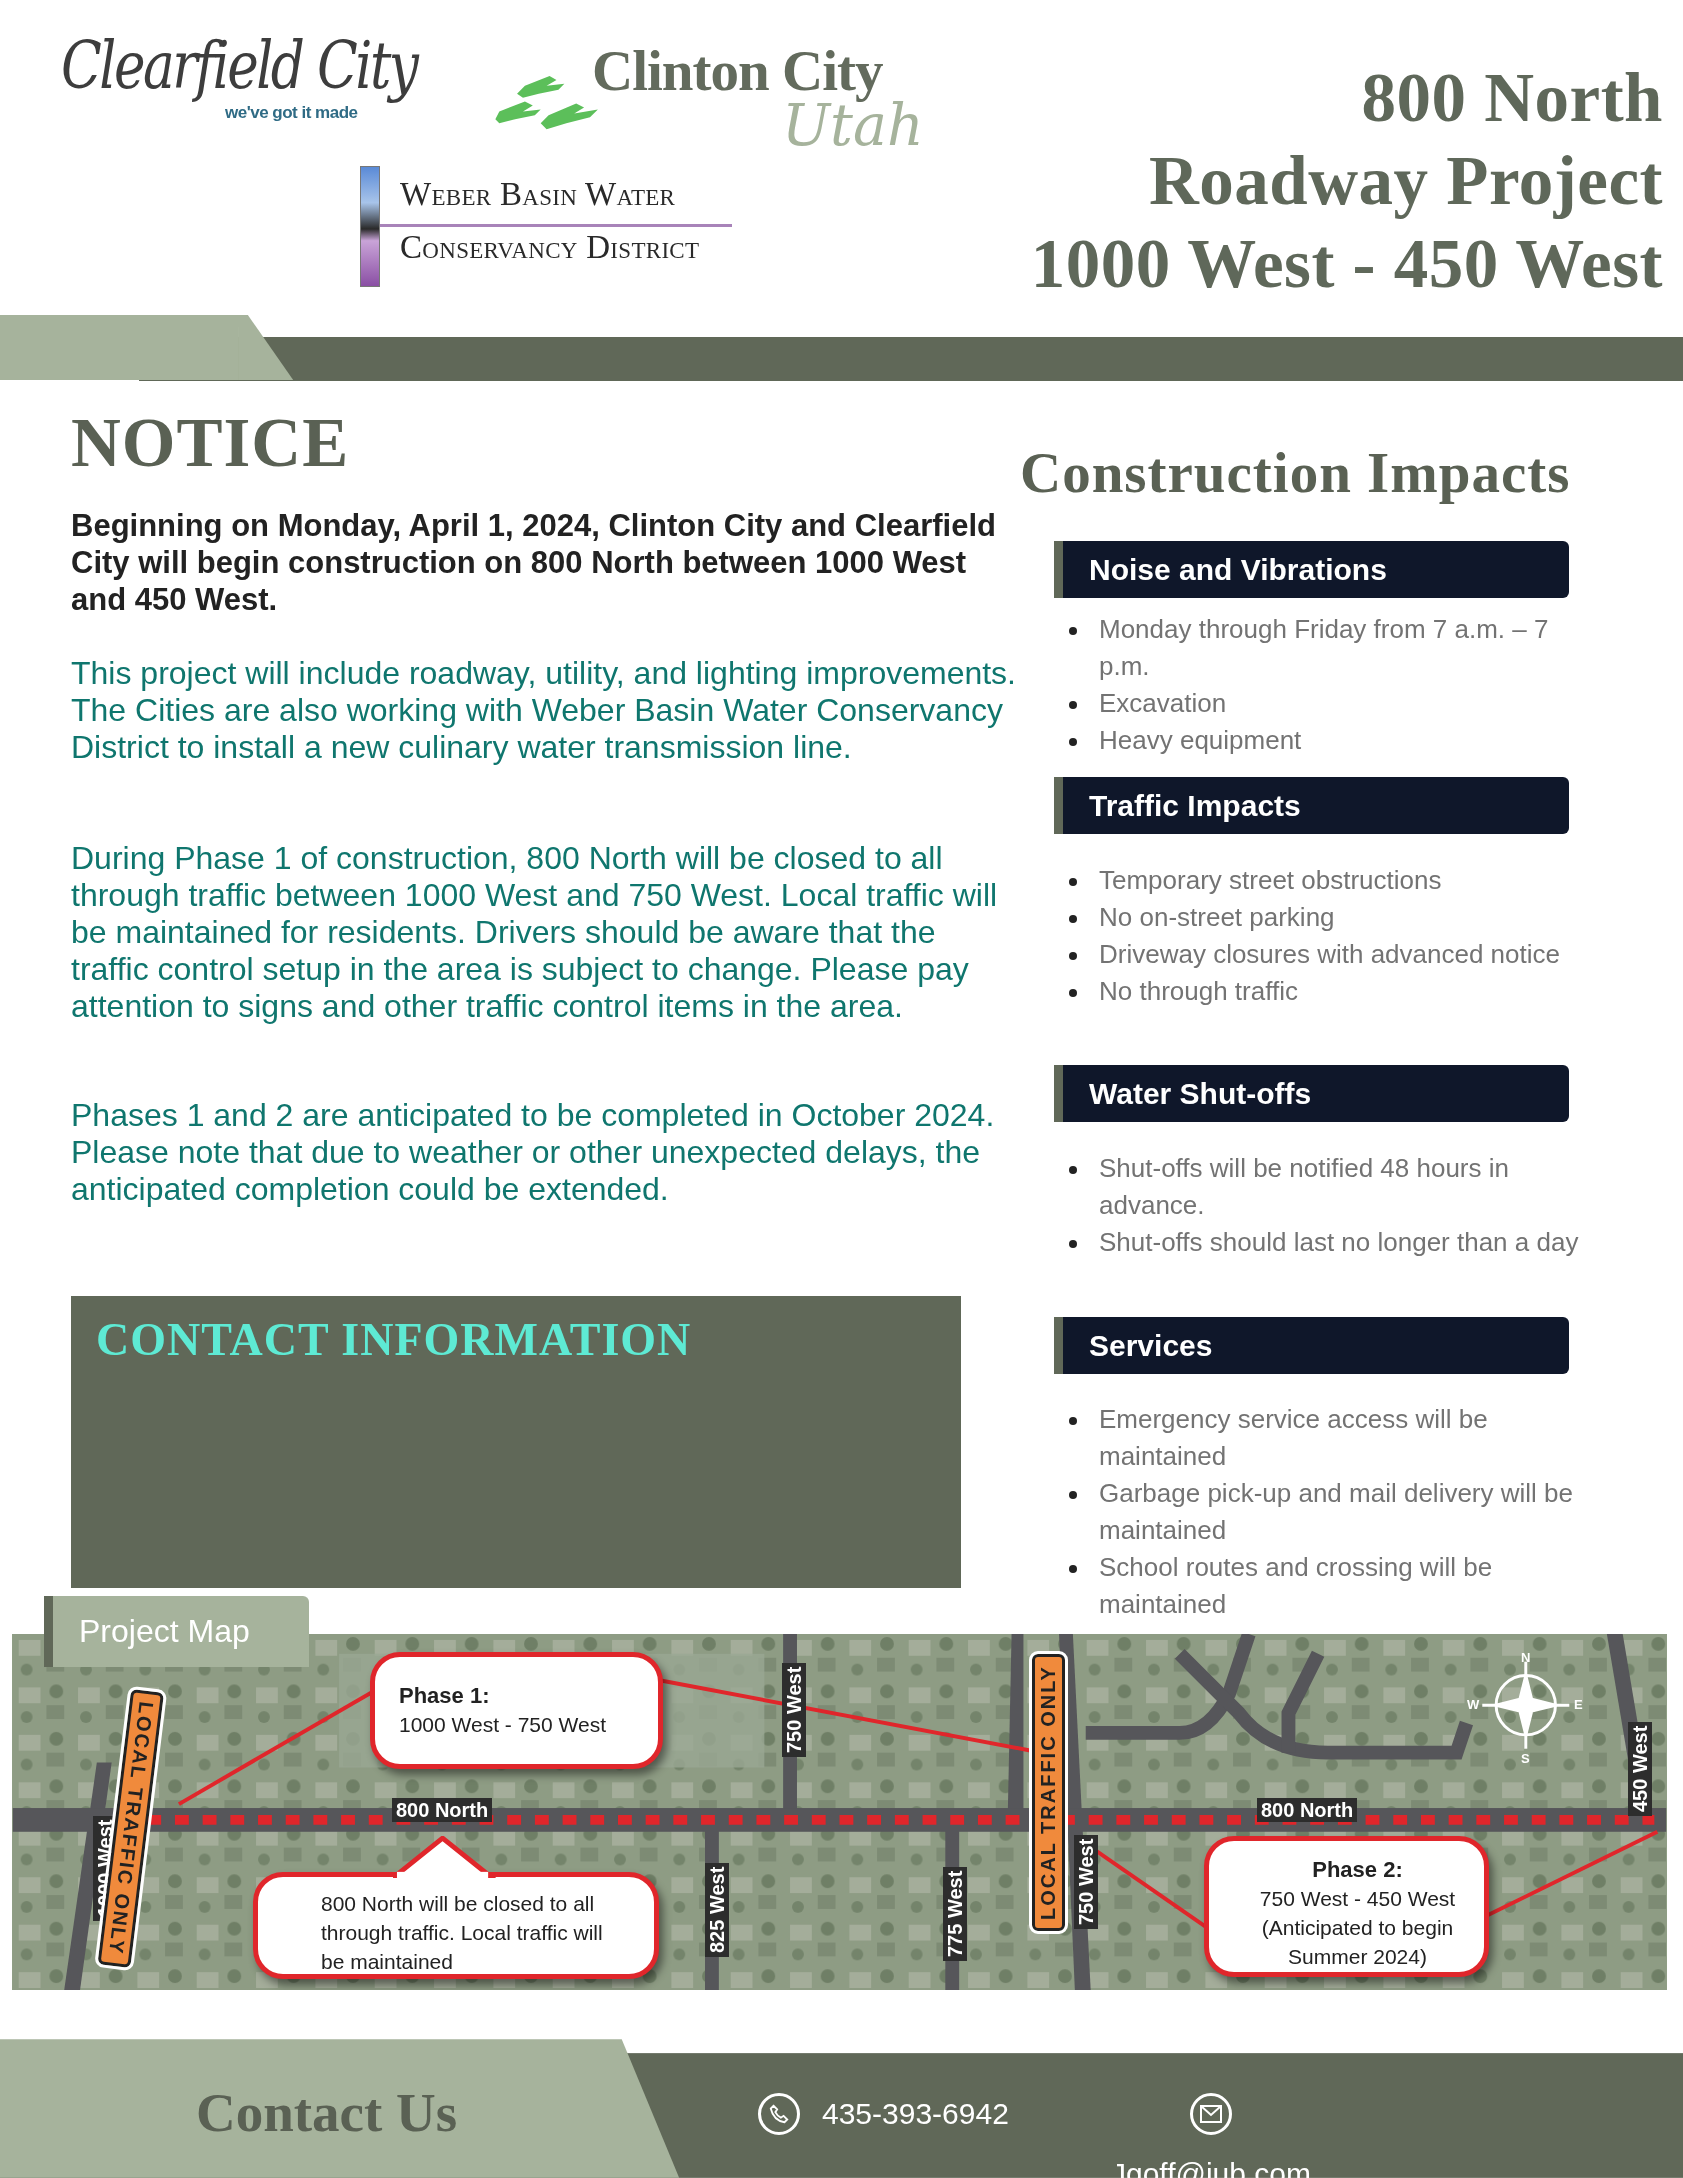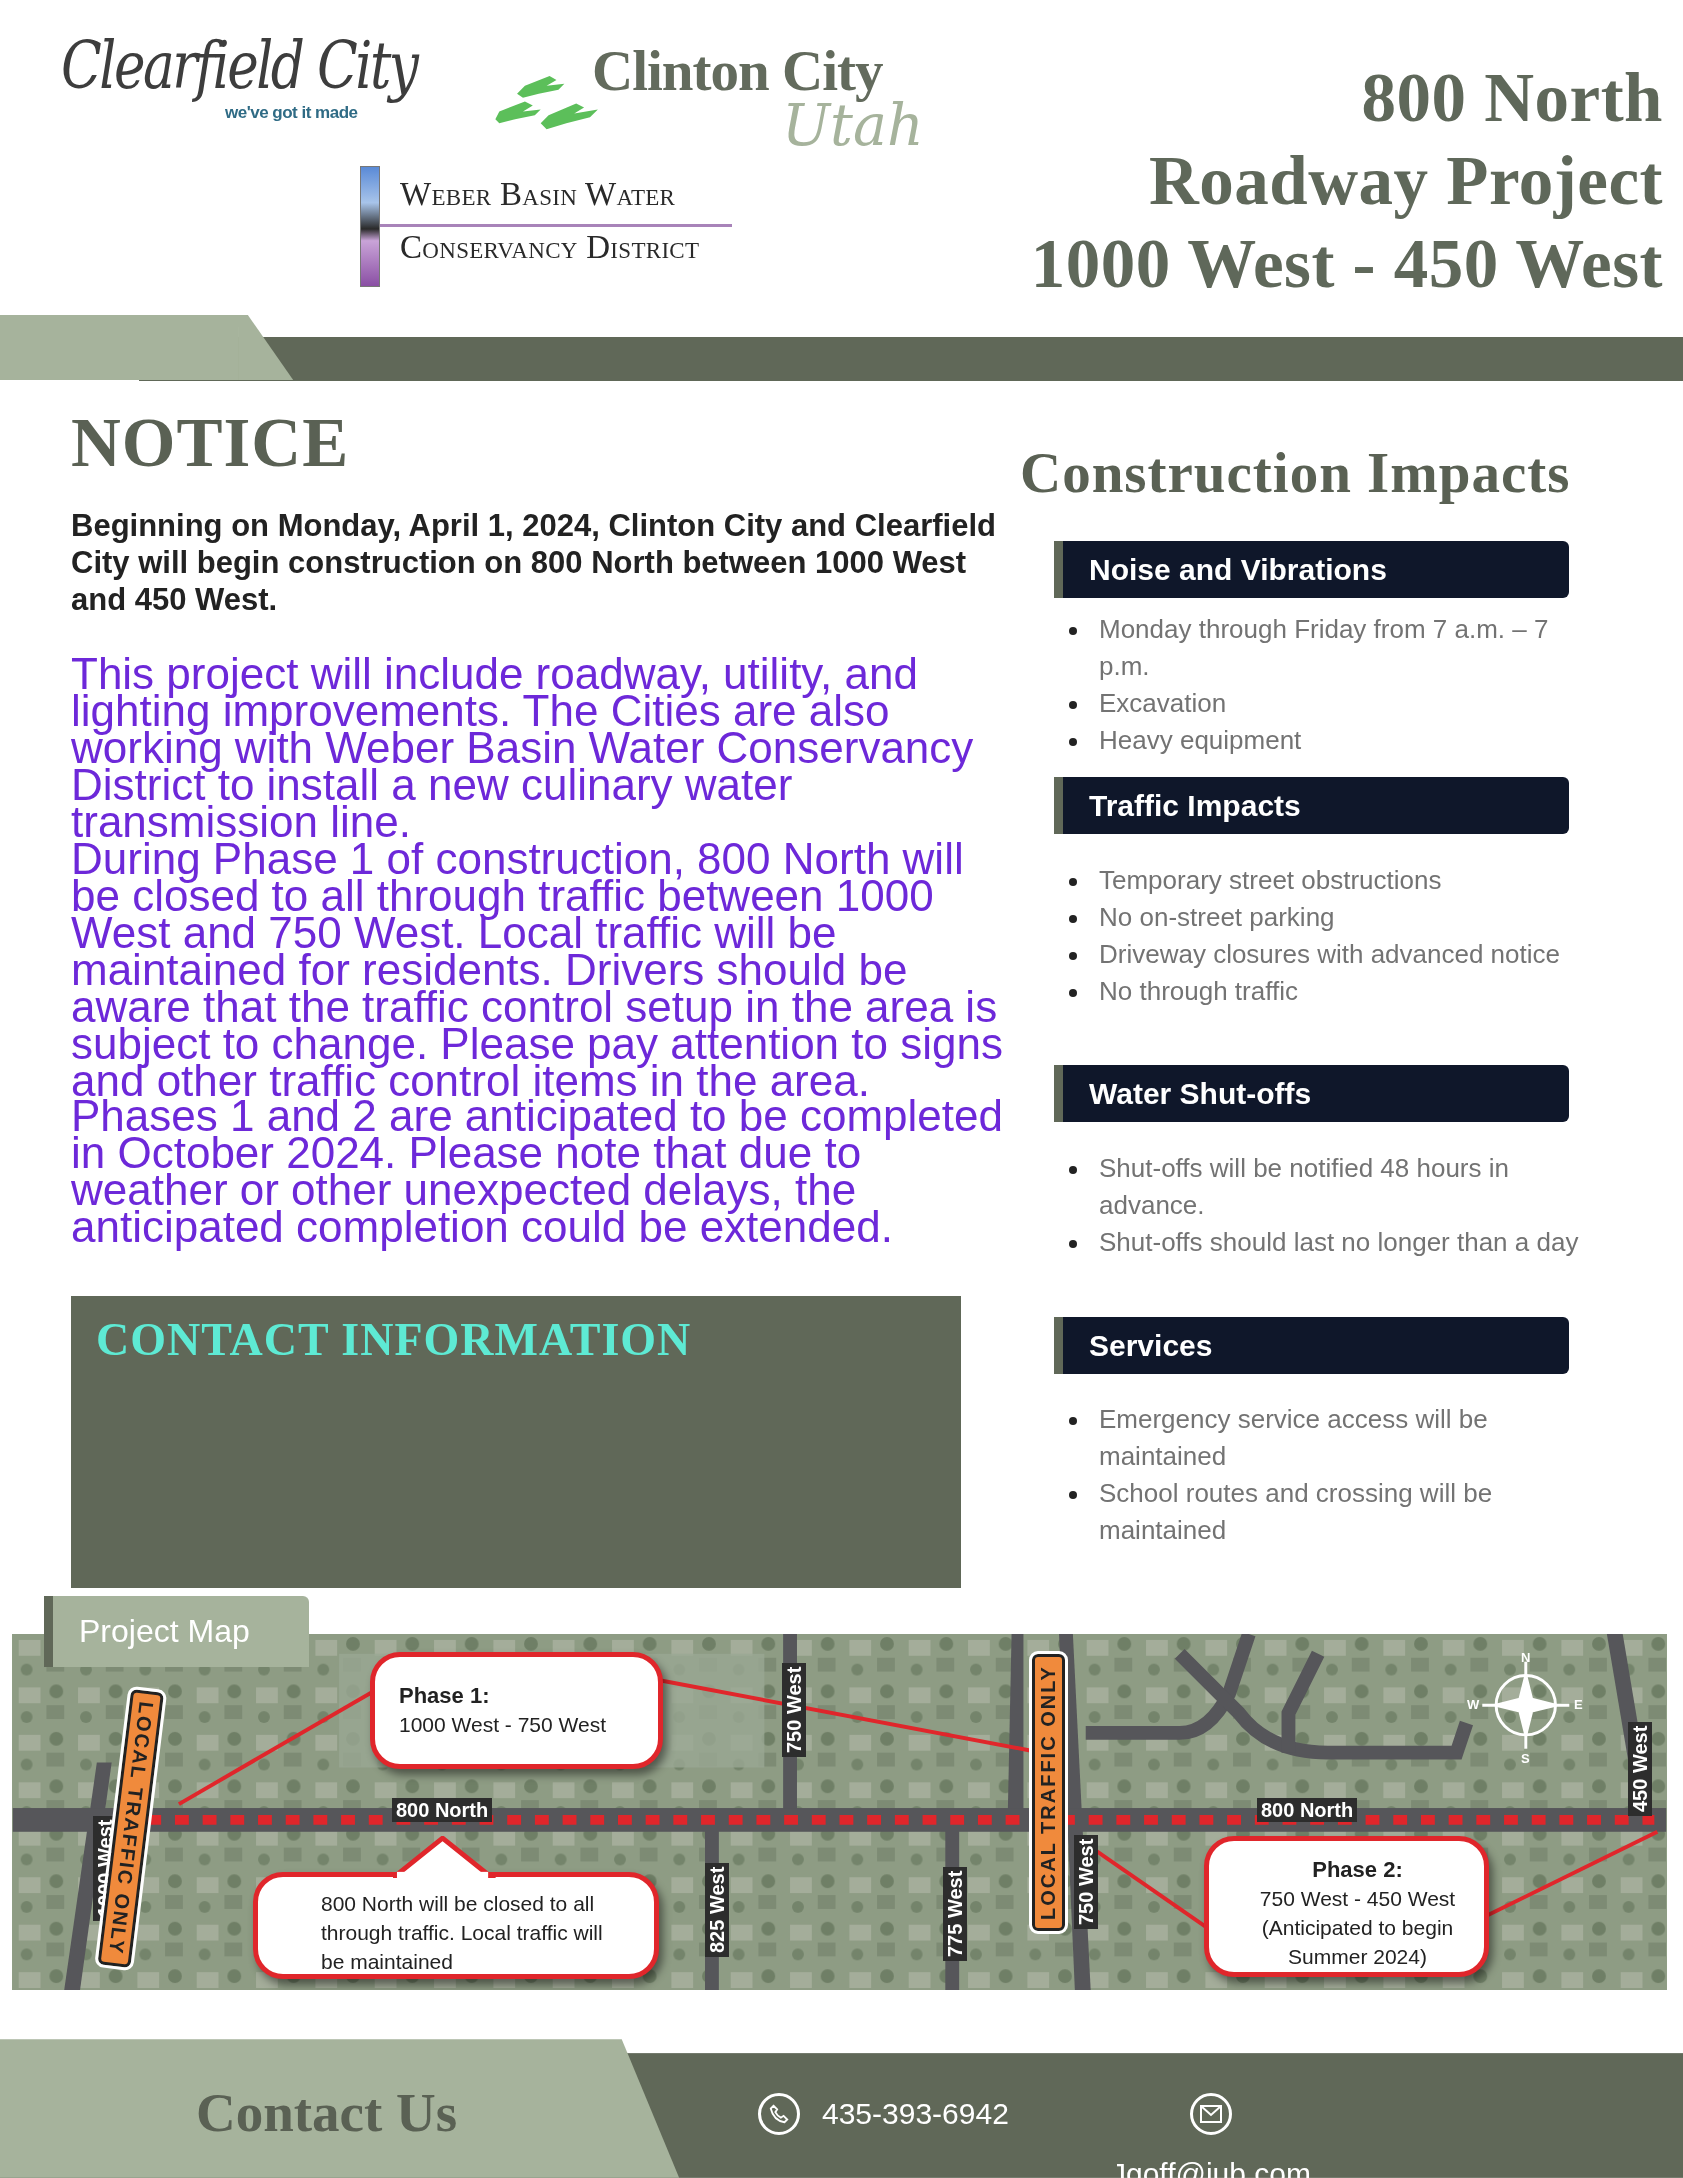--- a/index.html
+++ b/index.html
@@ -27,21 +27,21 @@
   .title-block { right: 20px; top: 57px; text-align: right; color: #5f685a; }
   .title-block div { font-family: "Liberation Serif", serif; font-weight: bold; font-size: 69px; line-height: 83px; letter-spacing: 0.5px; white-space: nowrap; }
 
   
   .band-light { left: 0; top: 315px; width: 238px; height: 65px; background: #a6b39c; }
   .band-dark { left: 139px; top: 337px; width: 1544px; height: 44px; background: #606858; }
 
   
   .notice-title { left: 71px; top: 404px; font-family: "Liberation Serif", serif; font-weight: bold; font-size: 69px; color: #5a6154; letter-spacing: 1px; }
   .lead { left: 71px; top: 507px; width: 950px; font-weight: bold; font-size: 31px; line-height: 37px; color: #222; }
-  .para { left: 71px; width: 950px; font-size: 44px; line-height: 37px; color: #6d28d9; }
+  .para { left: 71px; width: 950px; font-size: 32px; line-height: 37px; color: #0f766e; }
   .p1 { top: 655px; }
   .p2 { top: 840px; }
   .p3 { top: 1097px; }
 
   .contact-box { left: 71px; top: 1296px; width: 890px; height: 292px; background: #606858; color: #5eead4; padding: 18px 25px; }
   .contact-box .h { font-family: "Liberation Serif", serif; font-weight: bold; font-size: 46px; letter-spacing: 1px; line-height: 51px; }
   .contact-box .t { margin-top: 12px; font-size: 32px; line-height: 46px; }
   .contact-box b { font-weight: bold; }
 
   
@@ -138,20 +138,21 @@
 
 <div class="sec-head" style="top:1065px;">Water Shut-offs</div>
 <ul class="sec-list" style="top:1150px;">
   <li>Shut-offs will be notified 48 hours in advance.</li>
   <li>Shut-offs should last no longer than a day</li>
 </ul>
 
 <div class="sec-head" style="top:1317px;">Services</div>
 <ul class="sec-list" style="top:1401px;">
   <li>Emergency service access will be maintained</li>
+  <li>Garbage pick-up and mail delivery will be maintained</li>
   <li>School routes and crossing will be maintained</li>
 </ul>
 
 <div class="abs map">
   <svg class="map-svg" width="1655" height="356" viewBox="0 0 1672 360">
     <defs>
       <pattern id="blocks" width="60" height="48" patternUnits="userSpaceOnUse">
         <rect width="60" height="48" fill="#8e9c84"></rect>
         <rect x="6" y="6" width="22" height="16" fill="#a4ad9a"></rect>
         <rect x="34" y="24" width="18" height="14" fill="#7d8b74"></rect>

